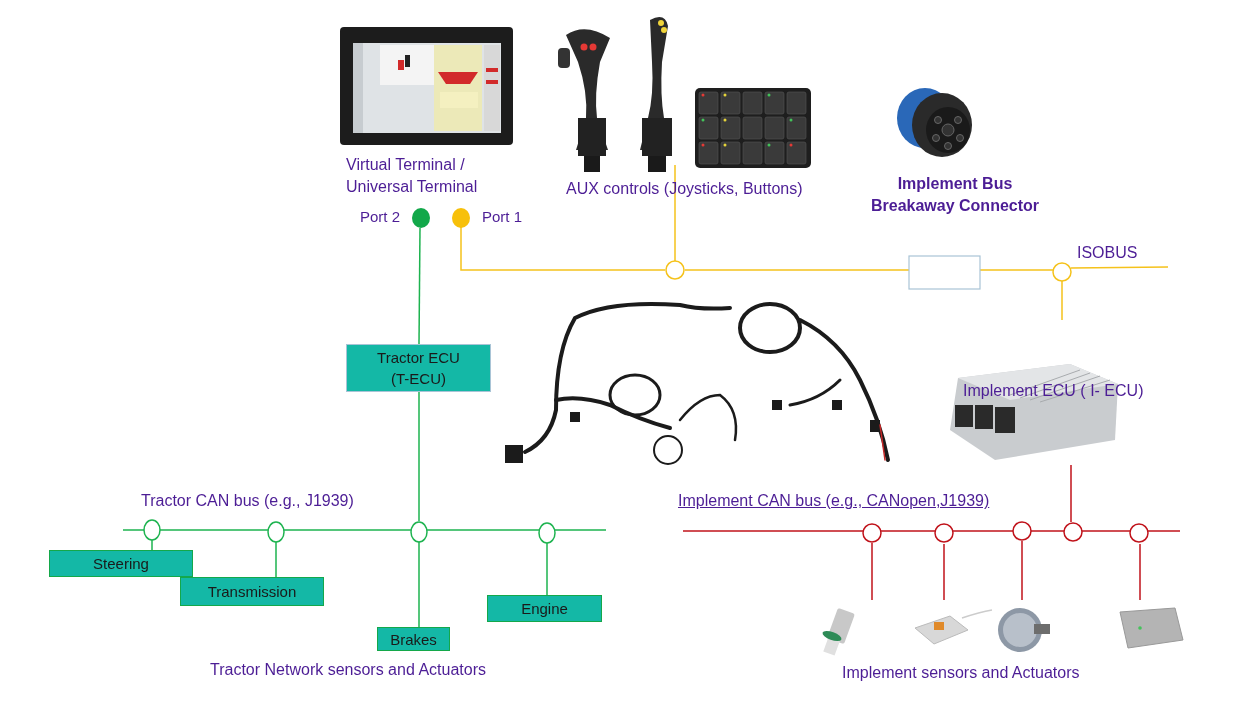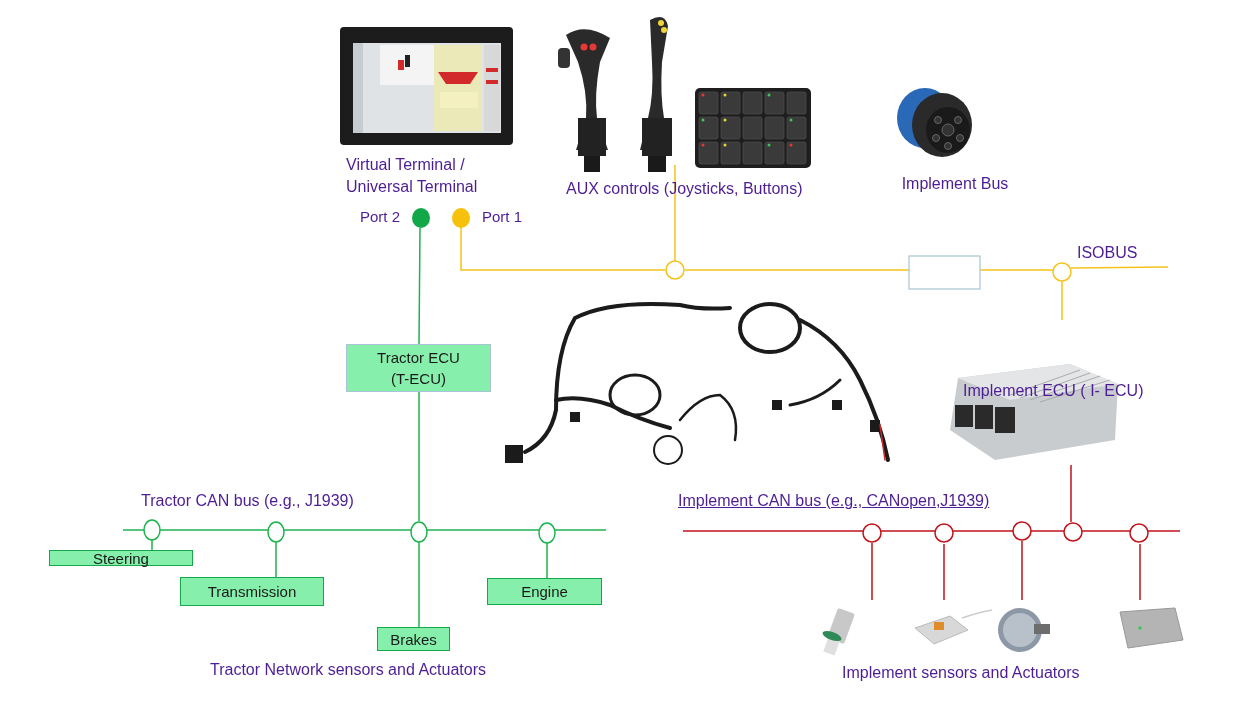--- a/index.html
+++ b/index.html
@@ -1,21 +1,21 @@
 <!DOCTYPE html>
 <html><head>
 <meta charset="utf-8">
 <style>
   html, body { margin: 0; padding: 0; background: #ffffff; }
   body { width: 1254px; height: 705px; position: relative; overflow: hidden;
          font-family: "Liberation Sans", "DejaVu Sans", sans-serif; color: #1a1a1a; }
   #diagram { position: absolute; left: 0; top: 0; width: 1254px; height: 705px; }
   .label { position: absolute; font-size: 16px; line-height: 22px; white-space: nowrap; text-align: center; color: #4c1d95; }
   .small { font-size: 15px; }
-  .box { position: absolute; box-sizing: border-box; background: #86efac; display: flex; align-items: center; justify-content: center;
+  .box { position: absolute; box-sizing: border-box; background: #14b8a6; display: flex; align-items: center; justify-content: center;
          font-size: 15px; text-align: center; line-height: 21px; }
   .green-box { border: 1.5px solid #14a84a; }
   .blue-box { border: 1.2px solid #a9c4d6; }
 </style>
 </head>
 <body>
 
 <svg id="diagram" viewBox="0 0 1254 705" xmlns="http://www.w3.org/2000/svg">
 
   <g>
@@ -192,38 +192,39 @@
 
 <div class="label" style="left:346px; top:154px; text-align:left;">
   <div>Virtual Terminal /</div>
   <div>Universal Terminal</div>
 </div>
 <div class="label small" style="left:360px; top:206px;">Port 2</div>
 <div class="label small" style="left:482px; top:206px;">Port 1</div>
 
 <div class="label" style="left:566px; top:178px;">AUX controls (Joysticks, Buttons)</div>
 
-<div class="label" style="left:860px; top:173px; width:190px;">
+<div class="label" style="left:860px; top:173px; width:190px;font-weight:bold;">
   <div>Implement Bus</div>
+  <div>Breakaway Connector</div>
 </div>
 
 <div class="label" style="left:1077px; top:242px;">ISOBUS</div>
 
 <div class="box blue-box" style="left:346px; top:344px; width:145px; height:48px;">
   <div>
     <div>Tractor ECU</div>
     <div>(T-ECU)</div>
   </div>
 </div>
 
 <div class="label" style="left:963px; top:332px;margin-top:48px;">Implement ECU ( I- ECU)</div>
 
 <div class="label" style="left:141px; top:490px;">Tractor CAN bus (e.g., J1939)</div>
 
-<div class="box green-box" style="left:49px; top:550px; width:144px; height:16px;">Steering</div>
+<div class="box green-box" style="left:49px; top:550px; width:144px; height:27px;">Steering</div>
 <div class="box green-box" style="left:180px; top:577px; width:144px; height:29px;">Transmission</div>
 <div class="box green-box" style="left:377px; top:627px; width:73px; height:24px;">Brakes</div>
-<div class="box green-box" style="left:487px; top:578px; width:115px; height:27px;">Engine</div>
+<div class="box green-box" style="left:487px; top:595px; width:115px; height:27px;">Engine</div>
 
 <div class="label" style="left:210px; top:659px;">Tractor Network sensors and Actuators</div>
 
 <div class="label" style="left:678px; top:490px;text-decoration:underline;">Implement CAN bus (e.g., CANopen,J1939)</div>
 <div class="label" style="left:842px; top:662px;">Implement sensors and Actuators</div>
 
 </body></html>

